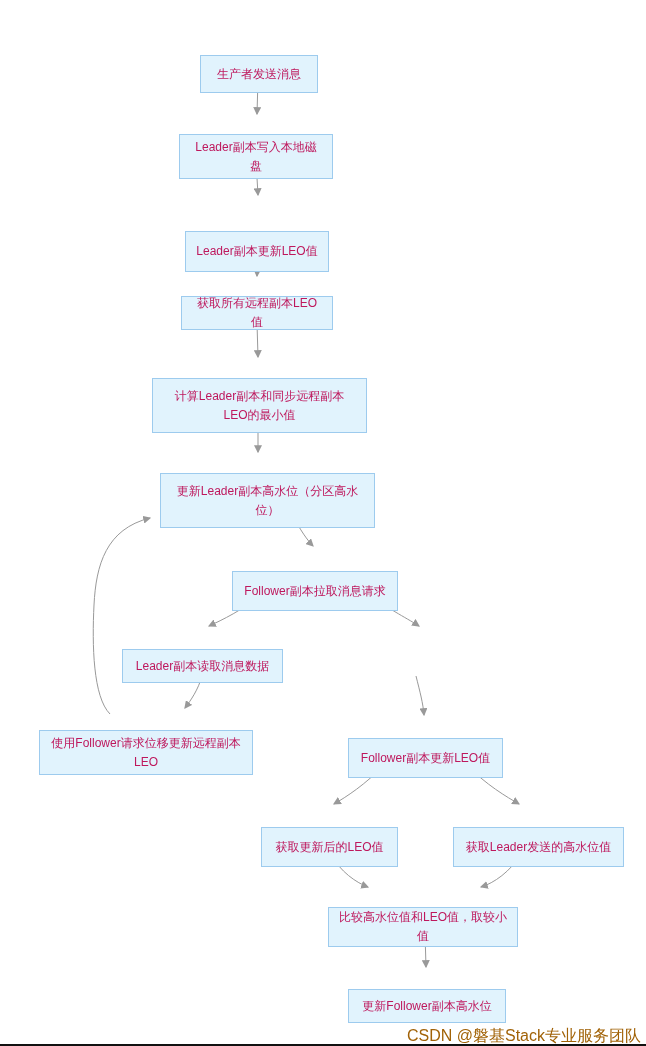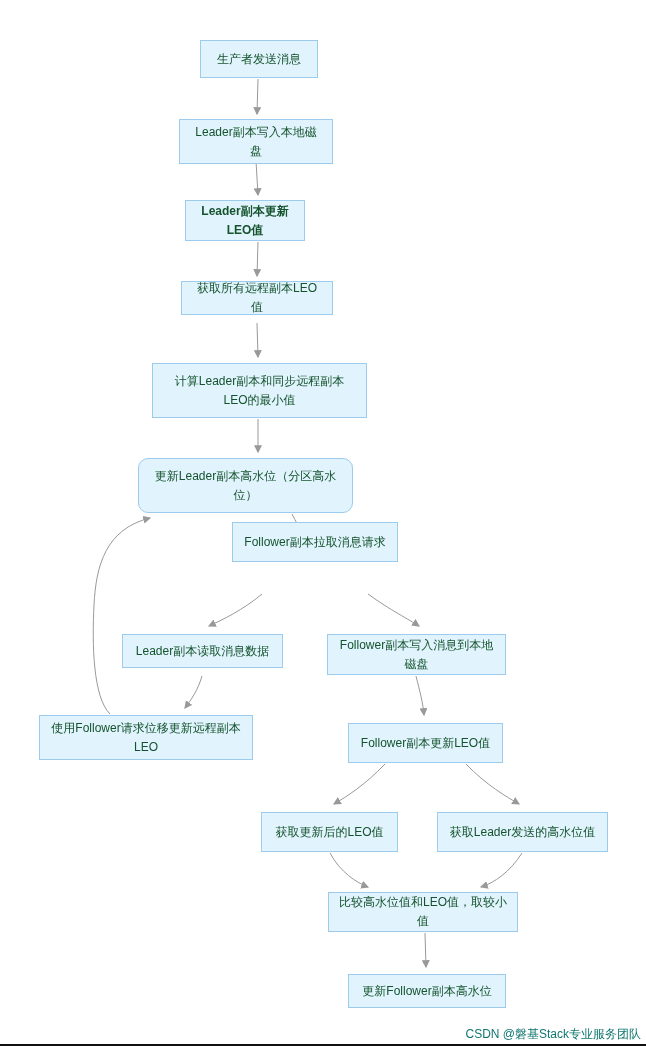--- a/index.html
+++ b/index.html
@@ -21,35 +21,36 @@
     top: 0;
     width: 646px;
     height: 1046px;
     pointer-events: none;
   }
   .node {
     position: absolute;
     box-sizing: border-box;
     background: #e1f3fd;
     border: 1px solid #9dcbee;
-    color: #14532d;
+    color: #be185d;
     font-size: 12px;
     line-height: 1.55;
     display: flex;
     align-items: center;
     justify-content: center;
     text-align: center;
     padding: 16px 10px;
+    margin-top: 15px;
   }
   .watermark {
     position: absolute;
     right: 5px;
     top: 1026px;
-    font-size: 12px;
-    color: #0f766e;
+    font-size: 16px;
+    color: #a16207;
     white-space: nowrap;
   }
   .bottom-line {
     position: absolute;
     left: 0;
     bottom: 0;
     width: 646px;
     height: 2px;
     background: #111111;
   }
@@ -80,30 +81,29 @@
       <path d="M385,764 C365,785 346,797 334,804" marker-end="url(#arrow)"></path>
       <path d="M466,764 C486,785 507,797 519,804" marker-end="url(#arrow)"></path>
       <path d="M330,853 C340,872 357,883 368,887" marker-end="url(#arrow)"></path>
       <path d="M522,853 C510,872 494,883 481,887" marker-end="url(#arrow)"></path>
       <path d="M425,933 L426,967" marker-end="url(#arrow)"></path>
     </g>
   </svg>
 
   <div class="node" style="left:200px; top:40px;  width:118px; height:38px;">生产者发送消息</div>
   <div class="node" style="left:179px; top:119px; width:154px; height:45px;">Leader副本写入本地磁盘</div>
-  <div class="node" style="left:185px; top:200px; width:120px; height:41px;font-weight:bold;">Leader副本更新LEO值</div>
+  <div class="node" style="left:185px; top:216px; width:144px; height:41px;">Leader副本更新LEO值</div>
   <div class="node" style="left:181px; top:281px; width:152px; height:33px;">获取所有远程副本LEO值</div>
   <div class="node" style="left:152px; top:363px; width:215px; height:55px;">计算Leader副本和同步远程副本LEO的最小值</div>
-  <div class="node" style="left:138px; top:458px; width:215px; height:55px;border-radius:10px;">更新Leader副本高水位（分区高水位）</div>
-  <div class="node" style="left:232px; top:522px; width:166px; height:40px;">Follower副本拉取消息请求</div>
+  <div class="node" style="left:160px; top:458px; width:215px; height:55px;">更新Leader副本高水位（分区高水位）</div>
+  <div class="node" style="left:232px; top:556px; width:166px; height:40px;">Follower副本拉取消息请求</div>
   <div class="node" style="left:122px; top:634px; width:161px; height:27px;">Leader副本读取消息数据</div>
-  <div class="node" style="left:327px; top:634px; width:179px; height:41px;">Follower副本写入消息到本地磁盘</div>
   <div class="node" style="left:39px;  top:715px; width:214px; height:45px;">使用Follower请求位移更新远程副本LEO</div>
   <div class="node" style="left:348px; top:723px; width:155px; height:40px;">Follower副本更新LEO值</div>
   <div class="node" style="left:261px; top:812px; width:137px; height:40px;">获取更新后的LEO值</div>
-  <div class="node" style="left:437px; top:812px; width:171px; height:40px;">获取Leader发送的高水位值</div>
+  <div class="node" style="left:453px; top:812px; width:171px; height:40px;">获取Leader发送的高水位值</div>
   <div class="node" style="left:328px; top:892px; width:190px; height:40px;">比较高水位值和LEO值，取较小值</div>
   <div class="node" style="left:348px; top:974px; width:158px; height:29px;">更新Follower副本高水位</div>
 
   <div class="watermark">CSDN @磐基Stack专业服务团队</div>
   <div class="bottom-line"></div>
 
 </div>
 
 </body></html>

